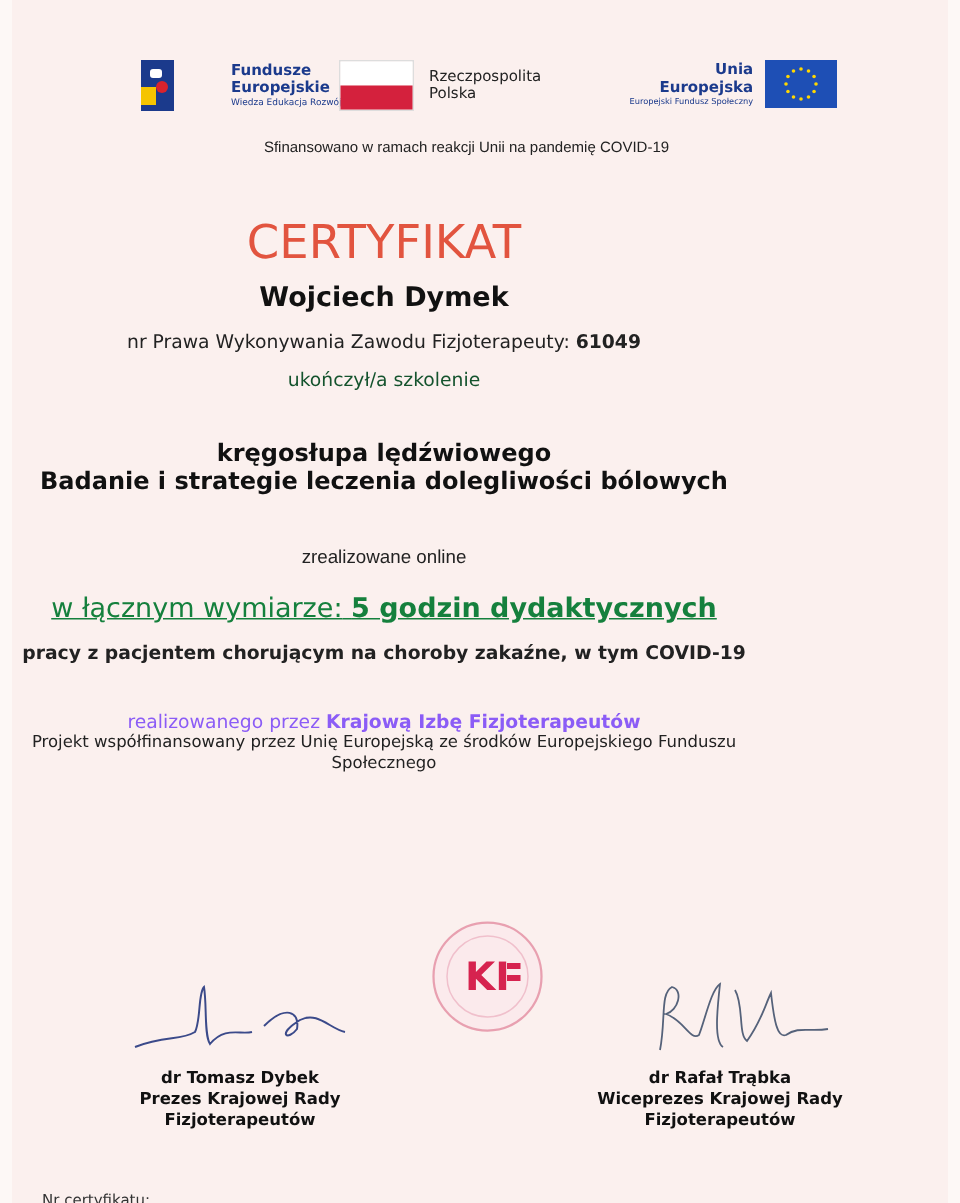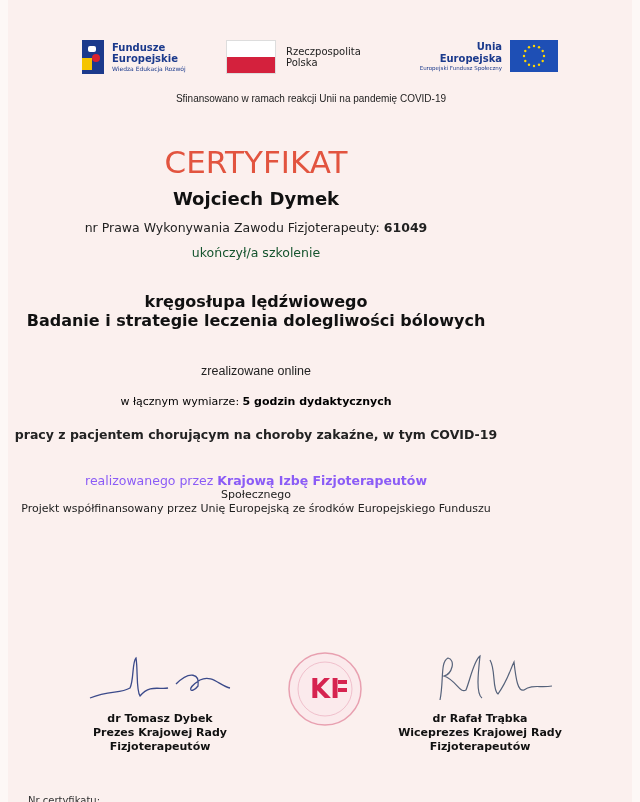--- a/index.html
+++ b/index.html
@@ -11,21 +11,21 @@
       position: relative;
     }
     .page {
       position: absolute; left: 8px; top: 0; width: 624px; height: 802px;
       background: #fbf0ee;
     }
     .logos {
       position: absolute; top: 40px; left: 78px; width: 480px; height: 45px;
     }
     .logo { position: absolute; top: 0; display: flex; align-items: center; }
-    .fe { left: 4px; }
+    .fe { left: 16px; gap: 30px; }
     .fe-mark { width: 22px; height: 34px; position: relative; background: #1b3a8c; margin-right: 8px; }
     .fe-mark .y { position: absolute; left: 0; top: 18px; width: 10px; height: 12px; background: #f5c400; }
     .fe-mark .r { position: absolute; left: 10px; top: 14px; width: 8px; height: 8px; background: #d9232d; border-radius: 50%; }
     .fe-mark .w { position: absolute; left: 6px; top: 6px; width: 8px; height: 6px; background: #fff; border-radius: 2px; }
     .fe-text .t1 { font-size: 10px; font-weight: bold; color: #1b3a8c; line-height: 11px; }
     .fe-text .t2 { font-size: 6px; color: #1b3a8c; line-height: 9px; }
     .rp { left: 148px; }
     .flag { width: 48px; height: 32px; margin-right: 10px; border: 1px solid #ddd; }
     .flag .wt { height: 50%; background: #ffffff; }
     .flag .rd { height: 50%; background: #d4213d; }
@@ -41,30 +41,30 @@
       font-family: "Liberation Sans", sans-serif; font-size: 10px; color: #222;
     }
     .center { position: absolute; left: 0; width: 512px; text-align: center; }
     .title { top: 144px; font-size: 31px; color: #e2543f; letter-spacing: 0px; font-family: "DejaVu Sans", sans-serif; }
     .name { top: 188px; font-size: 18px; font-weight: bold; color: #111; }
     .license { top: 220px; font-size: 12.5px; color: #222; }
     .license b { font-weight: bold; }
     .completed { top: 245px; font-size: 12.5px; color: #14532d; }
     .course { top: 292px; font-size: 16px; font-weight: bold; line-height: 19px; color: #111; }
     .online { top: 364px; font-size: 12.5px; color: #222; font-family: "Liberation Sans", sans-serif; }
-    .hours { top: 395px; font-size: 11px; color: #000000; }
+    .hours { top: 395px; font-size: 18px; color: #15803d; text-decoration: underline; }
     .project { top: 427px; font-size: 12.5px; line-height: 16px; color: #222; }
     .realized { top: 474px; font-size: 12.5px; color: #8b5cf6; line-height: 14px; }
     .cofin { top: 488px; font-size: 11px; color: #222; line-height: 14px; }
     .sig { position: absolute; top: 650px; width: 220px; text-align: center; }
     .sig-left { left: 50px; }
     .sig-right { left: 370px; }
     .sig svg { display: block; margin: 0 auto; }
     .sig-name { font-size: 11px; font-weight: bold; color: #111; line-height: 14px; margin-top: 6px; }
-    .stamp { position: absolute; left: 286px; top: 650px; width: 78px; height: 78px; }
+    .stamp { position: absolute; left: 286px; top: 612px; width: 78px; height: 78px; }
     .bottom-cut {
       position: absolute; left: 28px; top: 795px; font-size: 10px; color: #333;
     }
   </style>
 </head>
 <body>
 
 <div class="page"></div>
 
 <div class="logos">
@@ -139,22 +139,22 @@
 
 <div class="center project">
   <div><b>pracy z pacjentem chorującym na choroby zakaźne, w tym COVID-19</b></div>
 </div>
 
 <div class="center realized">
   <span>realizowanego przez</span>
   <b>Krajową Izbę Fizjoterapeutów</b>
 </div>
 <div class="center cofin">
+  <div>Projekt współfinansowany przez Unię Europejską ze środków Europejskiego Funduszu</div>
   <div>Społecznego</div>
-  <div>Projekt współfinansowany przez Unię Europejską ze środków Europejskiego Funduszu</div>
 </div>
 
 <div class="sig sig-left">
   <svg width="160" height="56" viewBox="0 0 160 56">
     <path d="M10 48 C 30 40, 40 44, 50 38 C 54 30, 52 12, 56 8 C 58 20, 56 40, 60 46 C 70 34, 80 40, 88 38 M 96 34 C 110 20, 120 24, 118 36 C 112 44, 104 40, 120 30 C 132 24, 140 36, 150 38" stroke="#3b4a8a" stroke-width="1.3" fill="none"></path>
   </svg>
   <div class="sig-name">dr Tomasz Dybek</div>
   <div class="sig-name" style="margin-top:0">Prezes Krajowej Rady</div>
   <div class="sig-name" style="margin-top:0">Fizjoterapeutów</div>
 </div>

